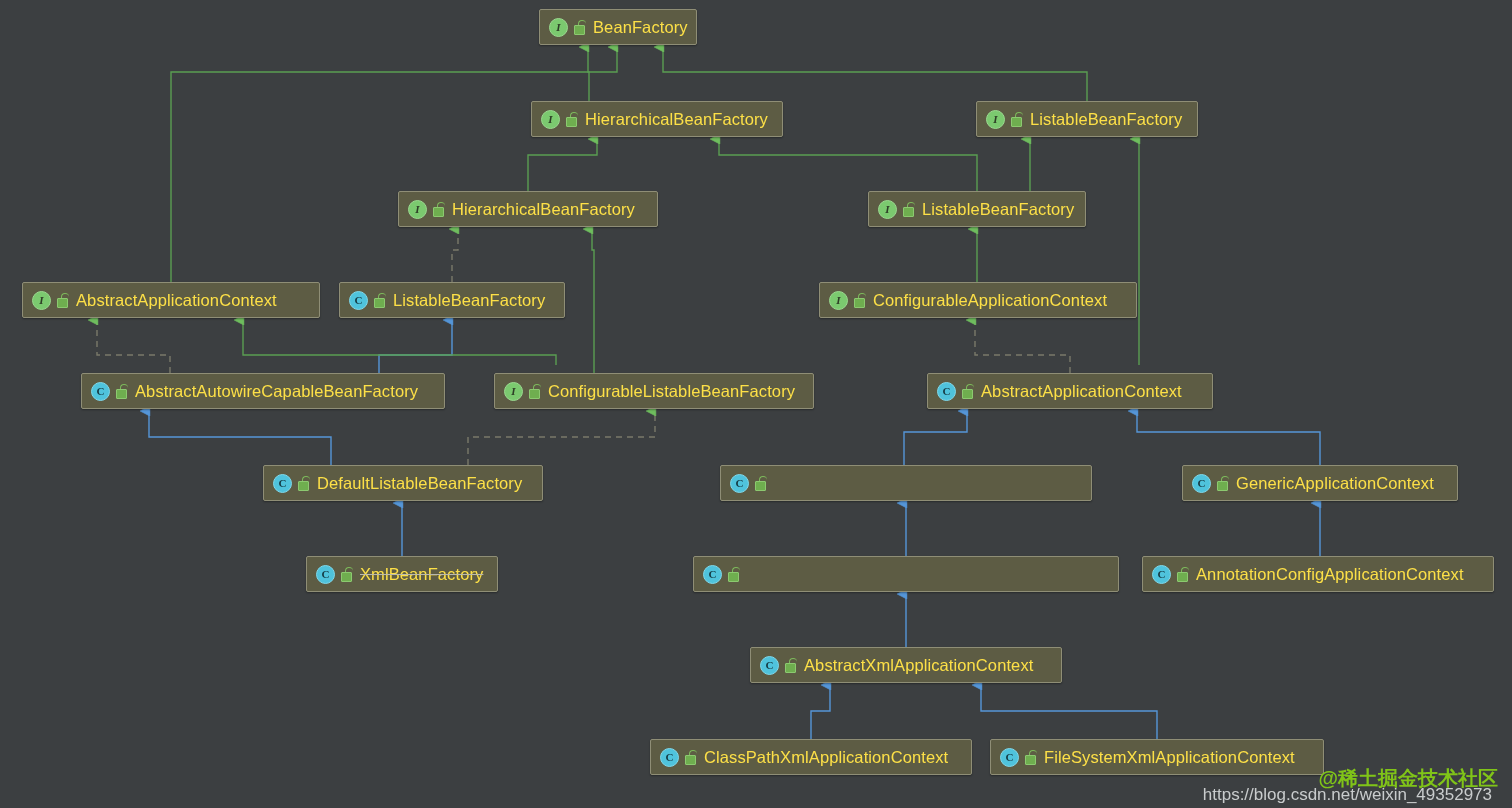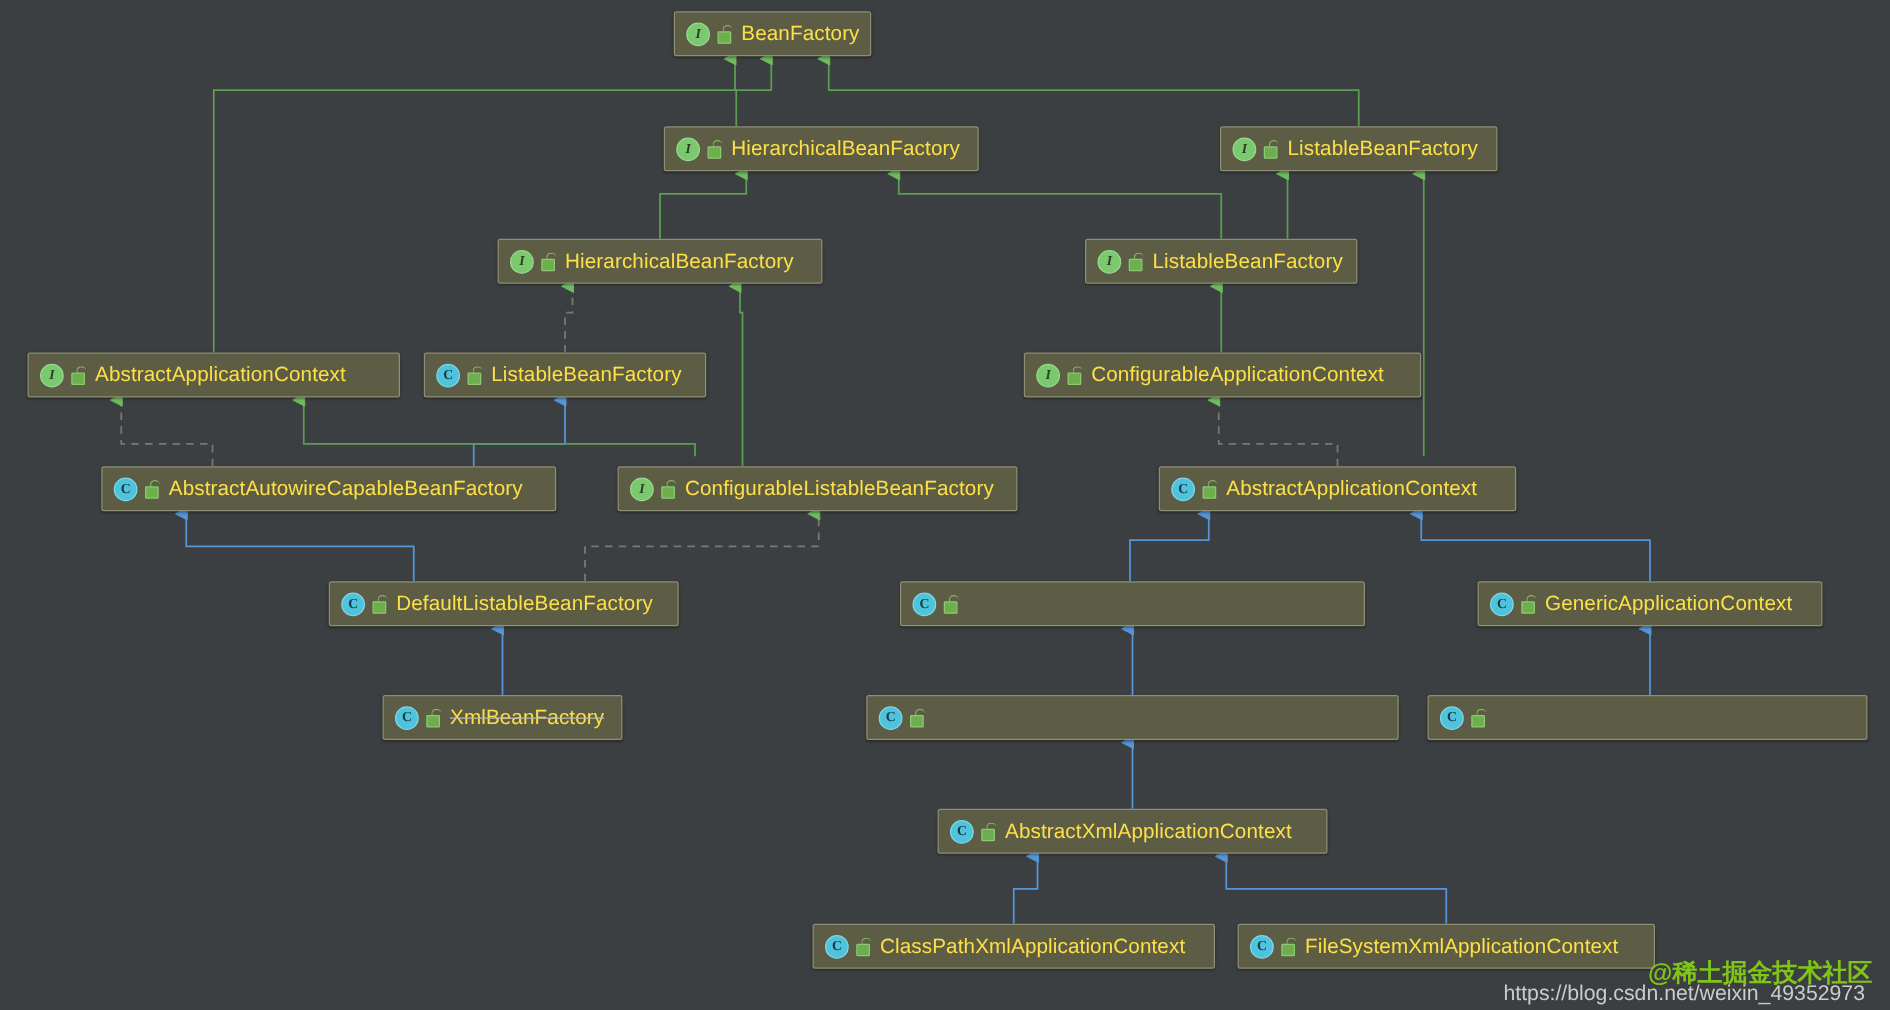--- a/index.html
+++ b/index.html
@@ -294,20 +294,21 @@
           <span class="shackle"></span>
           <span class="body"></span>
         </span>
       </div>
       <div class="uml-node is-class" style="left: 1142px; top: 556px; width: 352px;">
         <span class="kind-icon">C</span>
         <span class="lock-icon">
           <span class="shackle"></span>
           <span class="body"></span>
         </span>
+        <span class="node-label">AnnotationConfigApplicationContext</span>
       </div>
       <div class="uml-node is-class" style="left: 750px; top: 647px; width: 312px;">
         <span class="kind-icon">C</span>
         <span class="lock-icon">
           <span class="shackle"></span>
           <span class="body"></span>
         </span>
         <span class="node-label">AbstractXmlApplicationContext</span>
       </div>
       <div class="uml-node is-class" style="left: 650px; top: 739px; width: 322px;">

